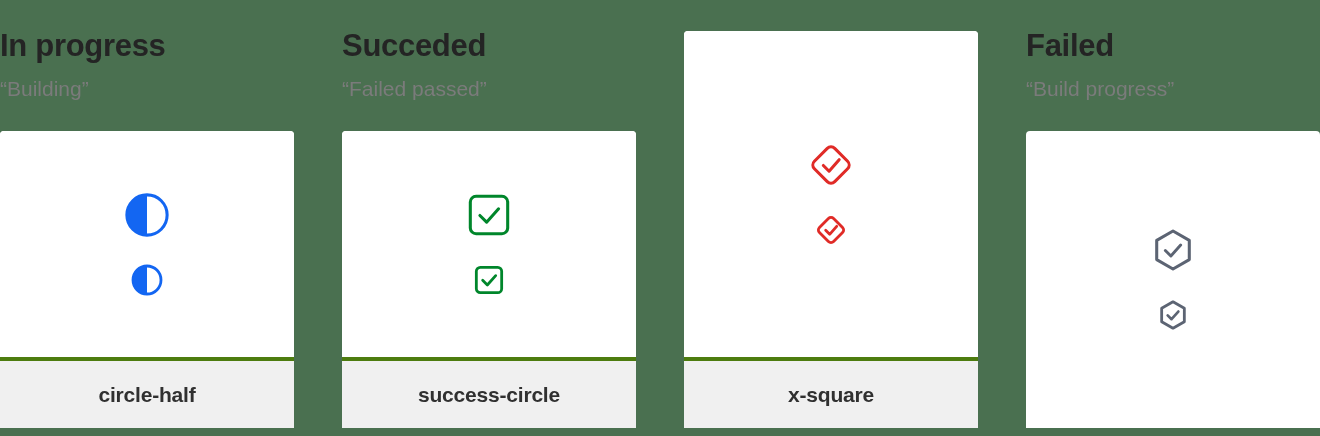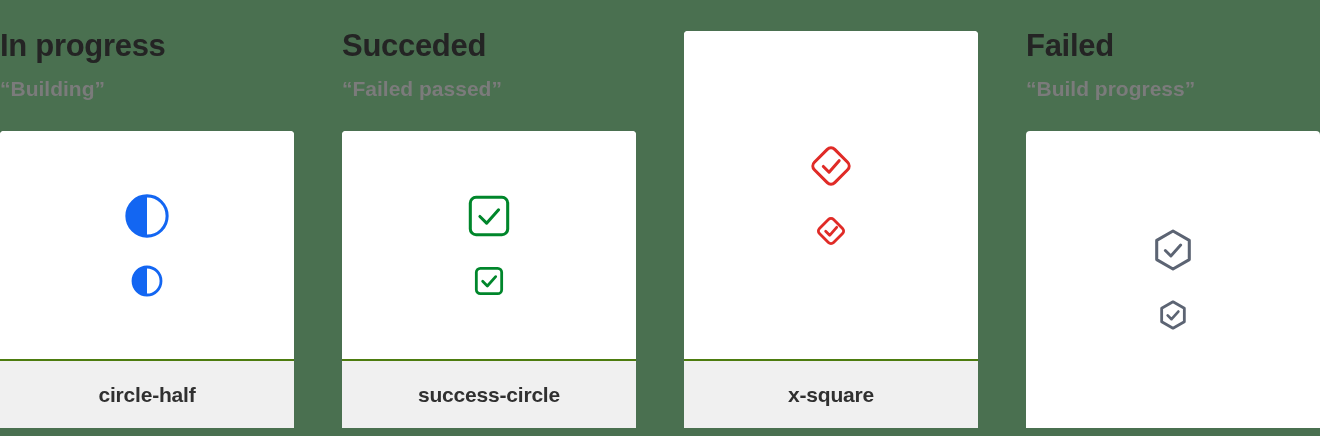--- a/index.html
+++ b/index.html
@@ -32,21 +32,21 @@
     font-size: 31px;
     font-weight: bold;
     color: #242424;
     line-height: 1.05;
     letter-spacing: -0.3px;
     margin: 0;
     white-space: nowrap;
   }
   .status-subtitle {
     font-size: 21px;
-    font-weight: bold;
+    font-weight: normal;
     color: #7b7b7b;
     line-height: 1.1;
     margin: 14px 0 0 0;
     white-space: nowrap;
   }
   .card {
     margin-top: 31px;
     flex: 1;
     background: #ffffff;
     border-radius: 4px 4px 0 0;
@@ -67,21 +67,21 @@
     display: flex;
     align-items: center;
     justify-content: center;
   }
   .icon-slot.large { width: 46px; height: 46px; }
   .icon-slot.small { width: 32px; height: 32px; }
   .icon-slot svg { width: 100%; height: 100%; display: block; }
   .card-footer {
     height: 67px;
     background: #f0f0f0;
-    border-top: 2px solid #4d7c0f;
+    border-top: 4px solid #4d7c0f;
     display: flex;
     align-items: center;
     justify-content: center;
   }
   .card-label {
     font-size: 21px;
     font-weight: bold;
     color: #303030;
     letter-spacing: -0.2px;
     white-space: nowrap;

